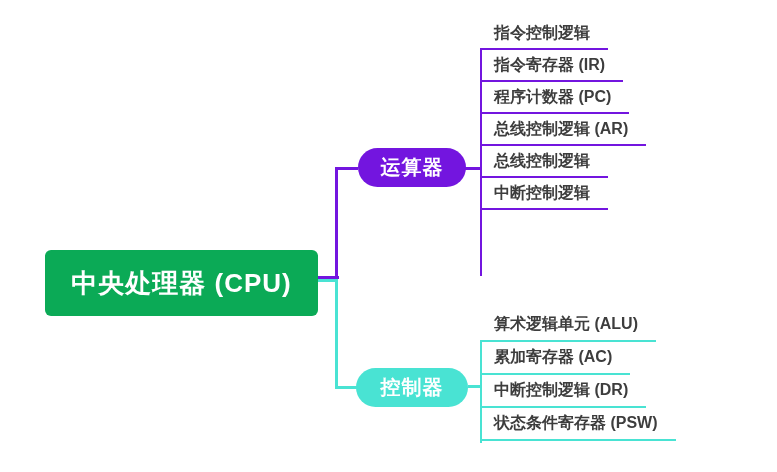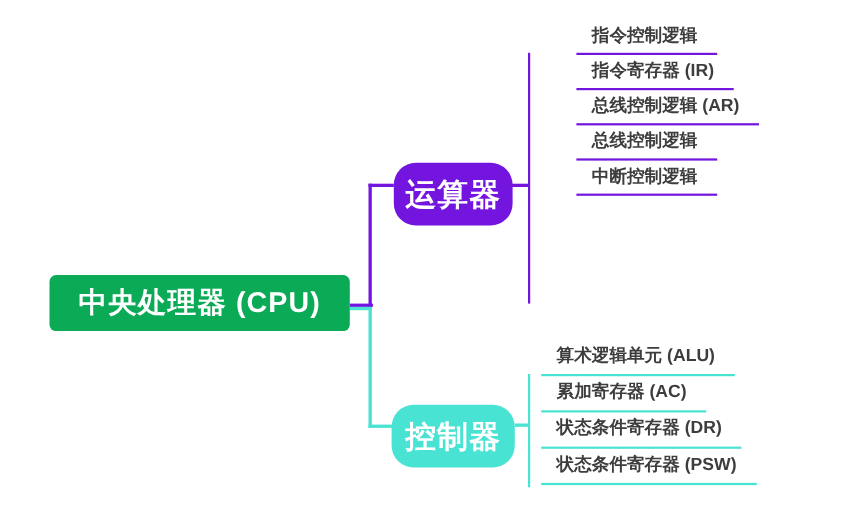--- a/index.html
+++ b/index.html
@@ -2,39 +2,39 @@
 <html style="--root_bg: #0baa56; --branch1: #7315df; --branch2: #49e3d3; --text: #3d3d3d; --background: #ffffff;"><head>
 <meta charset="utf-8">
 <style>
   html,body{margin:0;padding:0;background:#ffffff;}
   body{font-family:"Liberation Sans","DejaVu Sans",sans-serif;}
   .canvas{position:relative;width:777px;height:472px;background:#fff;overflow:hidden;}
 
   
   .node{position:absolute;display:flex;align-items:center;justify-content:center;
         color:#fff;font-weight:bold;box-sizing:border-box;cursor:default;}
-  .node-root{left:45px;top:250px;width:273px;height:51px;border-radius:6px;
+  .node-root{left:45px;top:250px;width:273px;height:66px;border-radius:6px;
              background:var(--root_bg,#0baa56);font-size:26px;letter-spacing:1px;}
-  .node-branch{height:57px;border-radius:20px;font-size:28px;letter-spacing:1px;}
+  .node-branch{height:39px;border-radius:20px;font-size:20px;letter-spacing:1px;}
   .node-branch1{left:358px;top:148px;width:108px;background:var(--branch1,#7315df);}
   .node-branch2{left:356px;top:368px;width:112px;background:var(--branch2,#49e3d3);}
 
   
   .seg{position:absolute;}
   .seg.p{background:var(--branch1,#7315df);}
   .seg.c{background:var(--branch2,#49e3d3);}
 
   
   .leaf-list{position:absolute;left:480px;display:flex;flex-direction:column;align-items:flex-start;}
   .leaf{box-sizing:border-box;width:max-content;height:32px;line-height:29px;
         padding:0 18px 0 14px;font-size:16px;font-weight:bold;color:var(--text,#3d3d3d);
         white-space:nowrap;}
-  .leaf-list.top{top:18px;margin-left:44px;}
+  .leaf-list.top{top:18px;}
   .leaf-list.top .leaf{border-bottom:2px solid var(--branch1,#7315df);}
-  .leaf-list.bottom{top:309px;padding-left:12px;}
+  .leaf-list.bottom{top:309px;}
   .leaf-list.bottom .leaf{height:33px;line-height:30px;border-bottom:2px solid var(--branch2,#49e3d3);}
 
   .bracket{position:absolute;width:2px;}
   .bracket.p{left:480px;top:48px;height:228px;background:var(--branch1,#7315df);}
   .bracket.c{left:480px;top:340px;height:103px;background:var(--branch2,#49e3d3);}
 </style>
 </head>
 <body>
 
 <div class="canvas">
@@ -53,25 +53,26 @@
   <div class="bracket c"></div>
 
   <div class="node node-root">中央处理器 (CPU)</div>
 
   <div class="node node-branch node-branch1">运算器</div>
   <div class="node node-branch node-branch2">控制器</div>
 
   <div class="leaf-list top">
     <div class="leaf">指令控制逻辑</div>
     <div class="leaf">指令寄存器 (IR)</div>
+    <div class="leaf">程序计数器 (PC)</div>
     <div class="leaf">总线控制逻辑 (AR)</div>
     <div class="leaf">总线控制逻辑</div>
     <div class="leaf">中断控制逻辑</div>
   </div>
 
   <div class="leaf-list bottom">
     <div class="leaf">算术逻辑单元 (ALU)</div>
     <div class="leaf">累加寄存器 (AC)</div>
-    <div class="leaf">状态条件寄存器 (DR)</div>
+    <div class="leaf">中断控制逻辑 (DR)</div>
     <div class="leaf">状态条件寄存器 (PSW)</div>
   </div>
 
 </div>
 
 </body></html>

